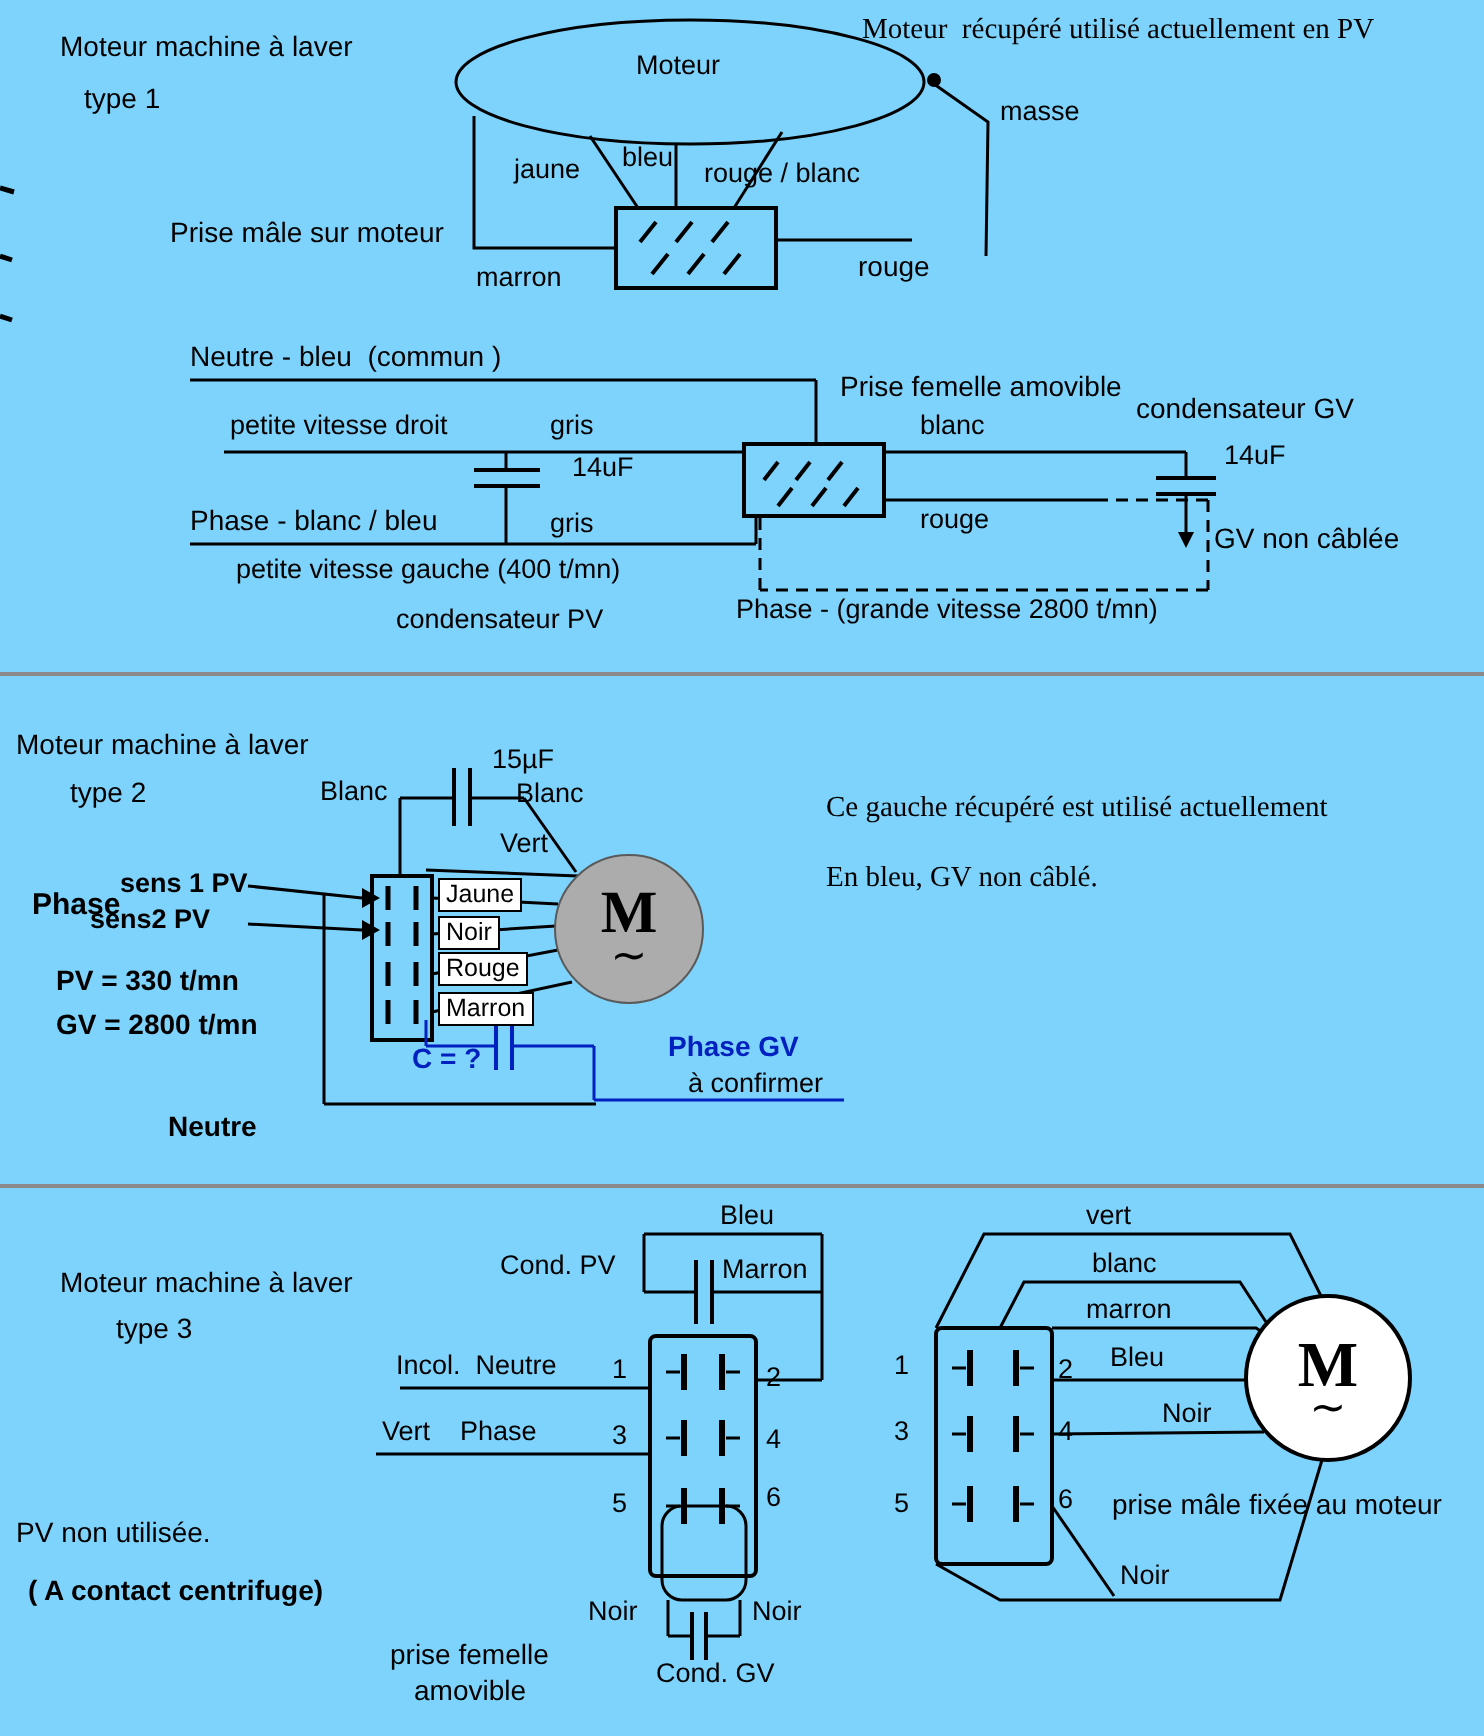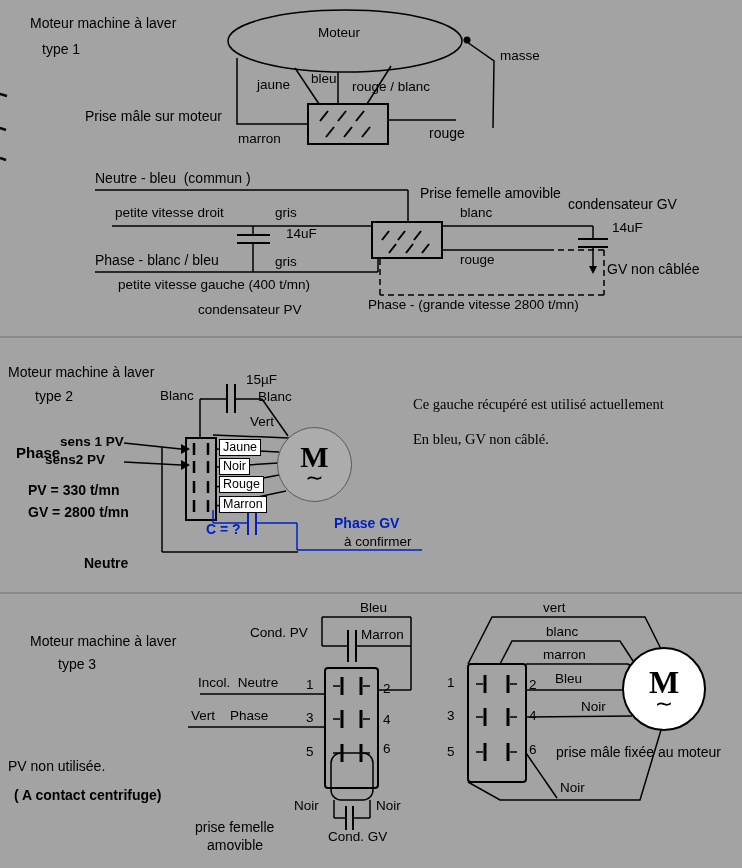--- a/index.html
+++ b/index.html
@@ -1,18 +1,18 @@
 <!DOCTYPE html>
 <html><head>
 <meta charset="utf-8">
 <style>
   * { margin:0; padding:0; box-sizing:border-box; }
   html,body { background:#ffffff; }
   .canvas {
-    position:relative; width:742px; height:868px; background:#a3a3a3;
+    position:relative; width:742px; height:868px; background:#7dd3fc;
     font-family:"Liberation Sans", sans-serif; color:#000; overflow:hidden;text-align:right;
   }
   svg.wires { position:absolute; left:0; top:0; }
   .lbl { position:absolute; font-size:13.5px; line-height:1.15; white-space:pre; }
   .serif { font-family:"Liberation Serif", serif; font-size:14.5px; }
   .b { font-weight:bold; }
   .fs14 { font-size:14px; }
   .fs15 { font-size:15px; }
   .blue { color:#0020c0; }
   .box { border:1px solid #000; background:#fff; padding:0 3px 1px 3px; font-size:12.5px; }
@@ -210,20 +210,21 @@
       <line x1="526" y1="690" x2="623" y2="690"></line>
       <line x1="526" y1="717" x2="632" y2="716"></line>
       <polyline points="468,782 500,800 640,800 661,730"></polyline>
       <line x1="526" y1="753" x2="557" y2="798"></line>
     </g>
   </svg>
 
   <div class="lbl fs14" style="left:30px;top:15px">Moteur machine à laver</div>
   <div class="lbl fs14" style="left:42px;top:41px">type 1</div>
   <div class="lbl" style="left:318px;top:25px">Moteur</div>
+  <div class="lbl serif" style="left:431px;top:7px">Moteur  récupéré utilisé actuellement en PV</div>
   <div class="lbl" style="left:500px;top:48px">masse</div>
   <div class="lbl" style="left:257px;top:77px">jaune</div>
   <div class="lbl" style="left:311px;top:71px">bleu</div>
   <div class="lbl" style="left:352px;top:79px">rouge / blanc</div>
   <div class="lbl fs14" style="left:85px;top:108px">Prise mâle sur moteur</div>
   <div class="lbl" style="left:238px;top:131px">marron</div>
   <div class="lbl fs14" style="left:429px;top:125px">rouge</div>
   <div class="lbl fs14" style="left:95px;top:170px">Neutre - bleu  (commun )</div>
   <div class="lbl" style="left:115px;top:205px">petite vitesse droit</div>
   <div class="lbl" style="left:275px;top:205px">gris</div>

